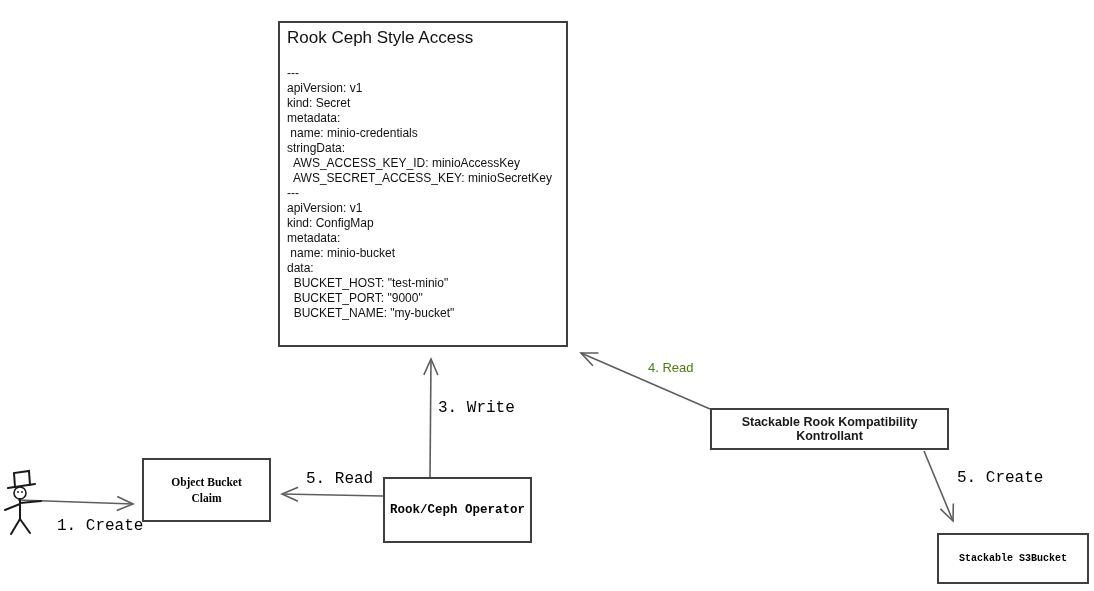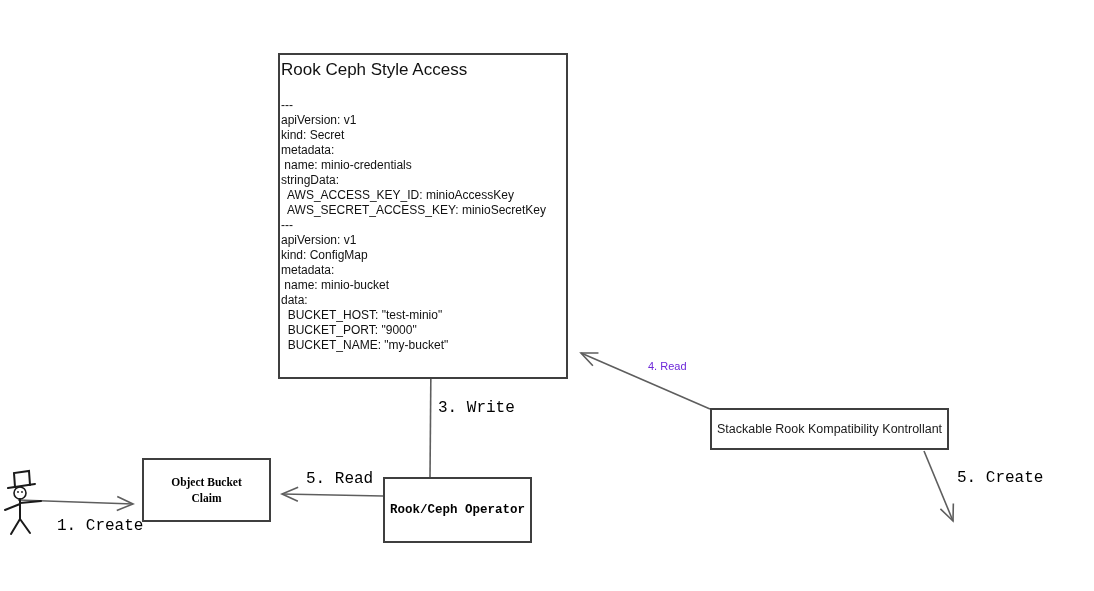--- a/index.html
+++ b/index.html
@@ -28,22 +28,21 @@
     background: #ffffff;
     box-sizing: border-box;
     color: #000000;
   }
   
   .rook-box {
     left: 278px;
     top: 21px;
     width: 290px;
     height: 326px;
-    padding: 4px 1px;
-    margin-top: 32px;
+    padding: 4px 7px;
   }
   .rook-box-title {
     font-size: 17px;
     line-height: 21px;
     color: #111111;
     white-space: nowrap;
   }
   .rook-yaml {
     margin: 18px 0 0 0;
     font-family: "Liberation Sans", sans-serif;
@@ -77,43 +76,43 @@
     width: 149px;
     height: 66px;
     font-size: 12.5px;
   }
   .kontrollant-box {
     left: 710px;
     top: 408px;
     width: 239px;
     height: 42px;
     font-family: "Liberation Sans", sans-serif;
-    font-weight: normal;
+    font-weight: bold;
     font-size: 12.5px;
     color: #1a1a1a;
   }
   .s3bucket-box {
     left: 937px;
     top: 533px;
     width: 152px;
     height: 51px;
     font-size: 10px;
   }
   
   .edge-label {
     position: absolute;
     font-family: "Liberation Mono", "DejaVu Sans Mono", monospace;
     font-size: 16px;
     color: #000000;
     white-space: nowrap;
   }
   .edge-label.sans {
     font-family: "Liberation Sans", sans-serif;
-    font-size: 11px;
-    color: #6d28d9;
+    font-size: 13px;
+    color: #4d7c0f;
   }
   .label-1 { left: 57px;  top: 473px; margin-top: 44px; }
   .label-2 { left: 306px; top: 470px; }
   .label-3 { left: 438px; top: 399px; }
   .label-4 { left: 648px; top: 360px; }
   .label-5 { left: 957px; top: 469px; text-align: right; }
   .actor-svg {
     position: absolute;
     left: 2px;
     top: 469px;
@@ -184,20 +183,23 @@
   </div>
 
   <div class="box node operator-box">
     <span>Rook/Ceph Operator</span>
   </div>
 
   <div class="box node kontrollant-box">
     <span>Stackable Rook Kompatibility Kontrollant</span>
   </div>
 
+  <div class="box node s3bucket-box">
+    <span>Stackable S3Bucket</span>
+  </div>
 
   <div class="edge-label label-1">1. Create</div>
   <div class="edge-label label-2">5. Read</div>
   <div class="edge-label label-3">3. Write</div>
   <div class="edge-label sans label-4">4. Read</div>
   <div class="edge-label label-5">5. Create</div>
 
 </div>
 
 </body></html>

